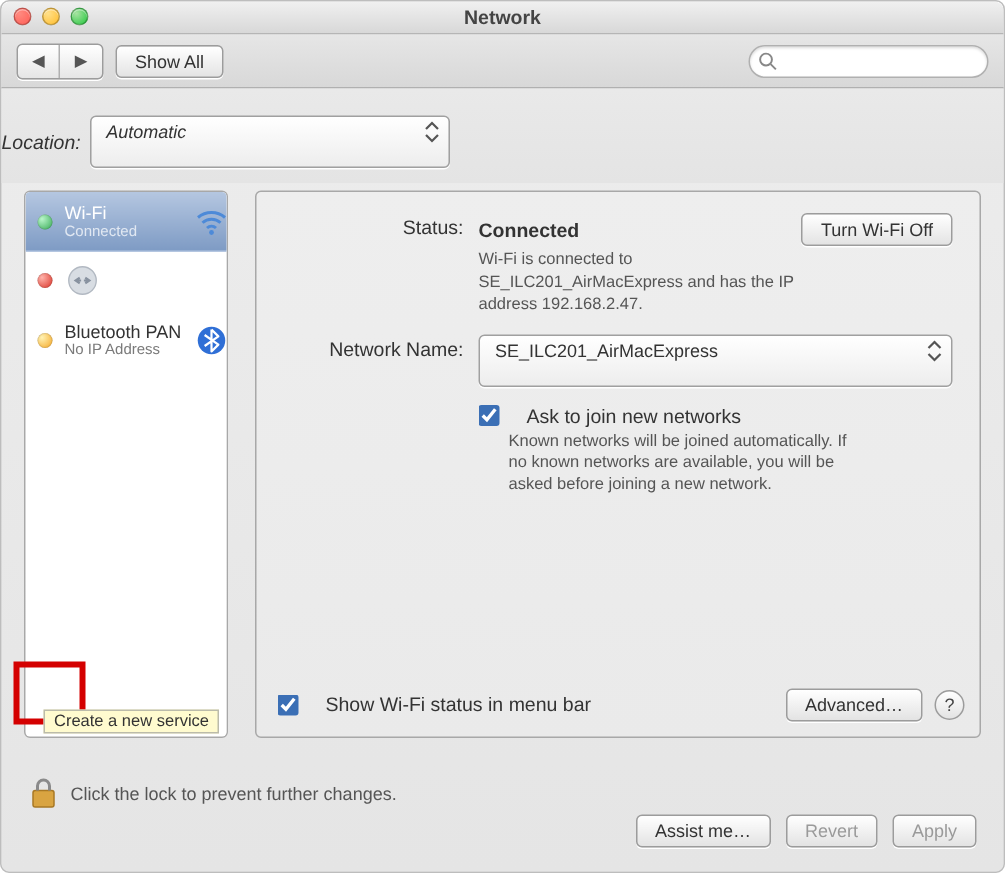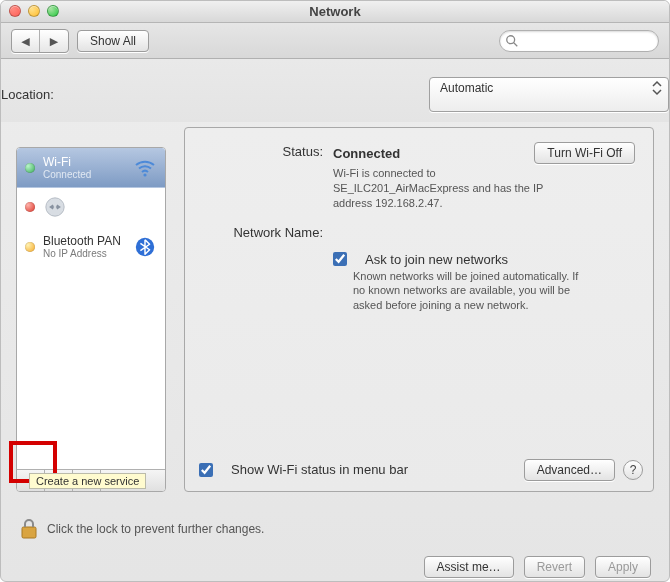--- a/index.html
+++ b/index.html
@@ -97,24 +97,25 @@
   }
   .search .mag {
     position: absolute; left: 6px; top: 4px; width: 14px; height: 14px;
     color: #888;
   }
 
   
   .location-row {
     display: flex;
     align-items: center;
-    justify-content: space-between;
+    justify-content: flex-start;
     gap: 6px;
     padding: 18px 0 10px;
     background: linear-gradient(#e9e9e9,#e4e4e4);
+    font-style: italic;
   }
   .location-row label { font-size: 13px; color: #333; }
   .popup {
     border: 1px solid #a0a0a0;
     border-radius: 4px;
     background: linear-gradient(#ffffff,#ededed);
     height: 35px;
     min-width: 240px;
     position: relative;
     padding: 2px 22px 2px 10px;
@@ -131,28 +132,27 @@
   
   .content {
     display: flex;
     padding: 5px 15px 10px 15px;
     gap: 18px;
     height: 380px;
   }
 
   
   .sidebar {
-    width: 150px;
-    display: flex;
-    flex-direction: column;
+    width: 136px;
+    display: flex;
+    flex-direction: row;
     border: 1px solid #a8a8a8;
     border-radius: 4px;
     background: #fff;
     overflow: hidden;
-    margin-top: 20px;
   }
   .sidebar-list { flex: 1; background: #fff; }
   .svc {
     display: flex;
     align-items: center;
     gap: 8px;
     padding: 7px 8px;
     border-bottom: 1px solid rgba(0,0,0,0.0);
     position: relative;
   }
@@ -227,21 +227,21 @@
 
   
   .lock-row {
     display: flex; align-items: center; gap: 8px;
     padding: 16px 18px 0 18px;
     font-size: 12px; color: #555;
   }
   .lock-icon { width: 20px; height: 22px; display: flex; align-items: center; justify-content: center; }
 
   .btn-row {
-    position: absolute; right: 18px; bottom: 3px;
+    position: absolute; right: 18px; bottom: 16px;
     display: flex; gap: 10px;
   }
 
   
   .red-box {
     position: absolute;
     left: 8px; top: 440px;
     width: 48px; height: 42px;
     border: 4px solid #d40000;
     pointer-events: none;
@@ -365,20 +365,30 @@
           <div style="display:flex;align-items:center;gap:30px">
             <span class="bold">Connected</span>
             <button class="aqua-btn" style="margin-left:auto">Turn Wi-Fi Off</button>
           </div>
           <div class="sub">Wi-Fi is connected to SE_ILC201_AirMacExpress and has the IP address 192.168.2.47.</div>
         </div>
       </div>
 
       <div class="panel-row">
         <div class="lbl">Network Name:</div>
+        <div class="val">
+          <div class="popup wide">
+            <span>SE_ILC201_AirMacExpress</span>
+            <span class="arrows">
+              <svg viewBox="0 0 16 16" width="16" height="16">
+                  <path d="M4 6 L8 2 L12 6 M4 10 L8 14 L12 10" fill="none" stroke="#555" stroke-width="1.5"></path>
+                </svg>
+            </span>
+          </div>
+        </div>
       </div>
 
       <div class="panel-row">
         <div class="lbl"></div>
         <div class="val">
           <label class="chk">
             <input type="checkbox" checked="" style="">
             <span>Ask to join new networks</span>
           </label>
           <div class="sub" style="margin-left:20px">Known networks will be joined automatically. If no known networks are available, you will be asked before joining a new network.</div>

